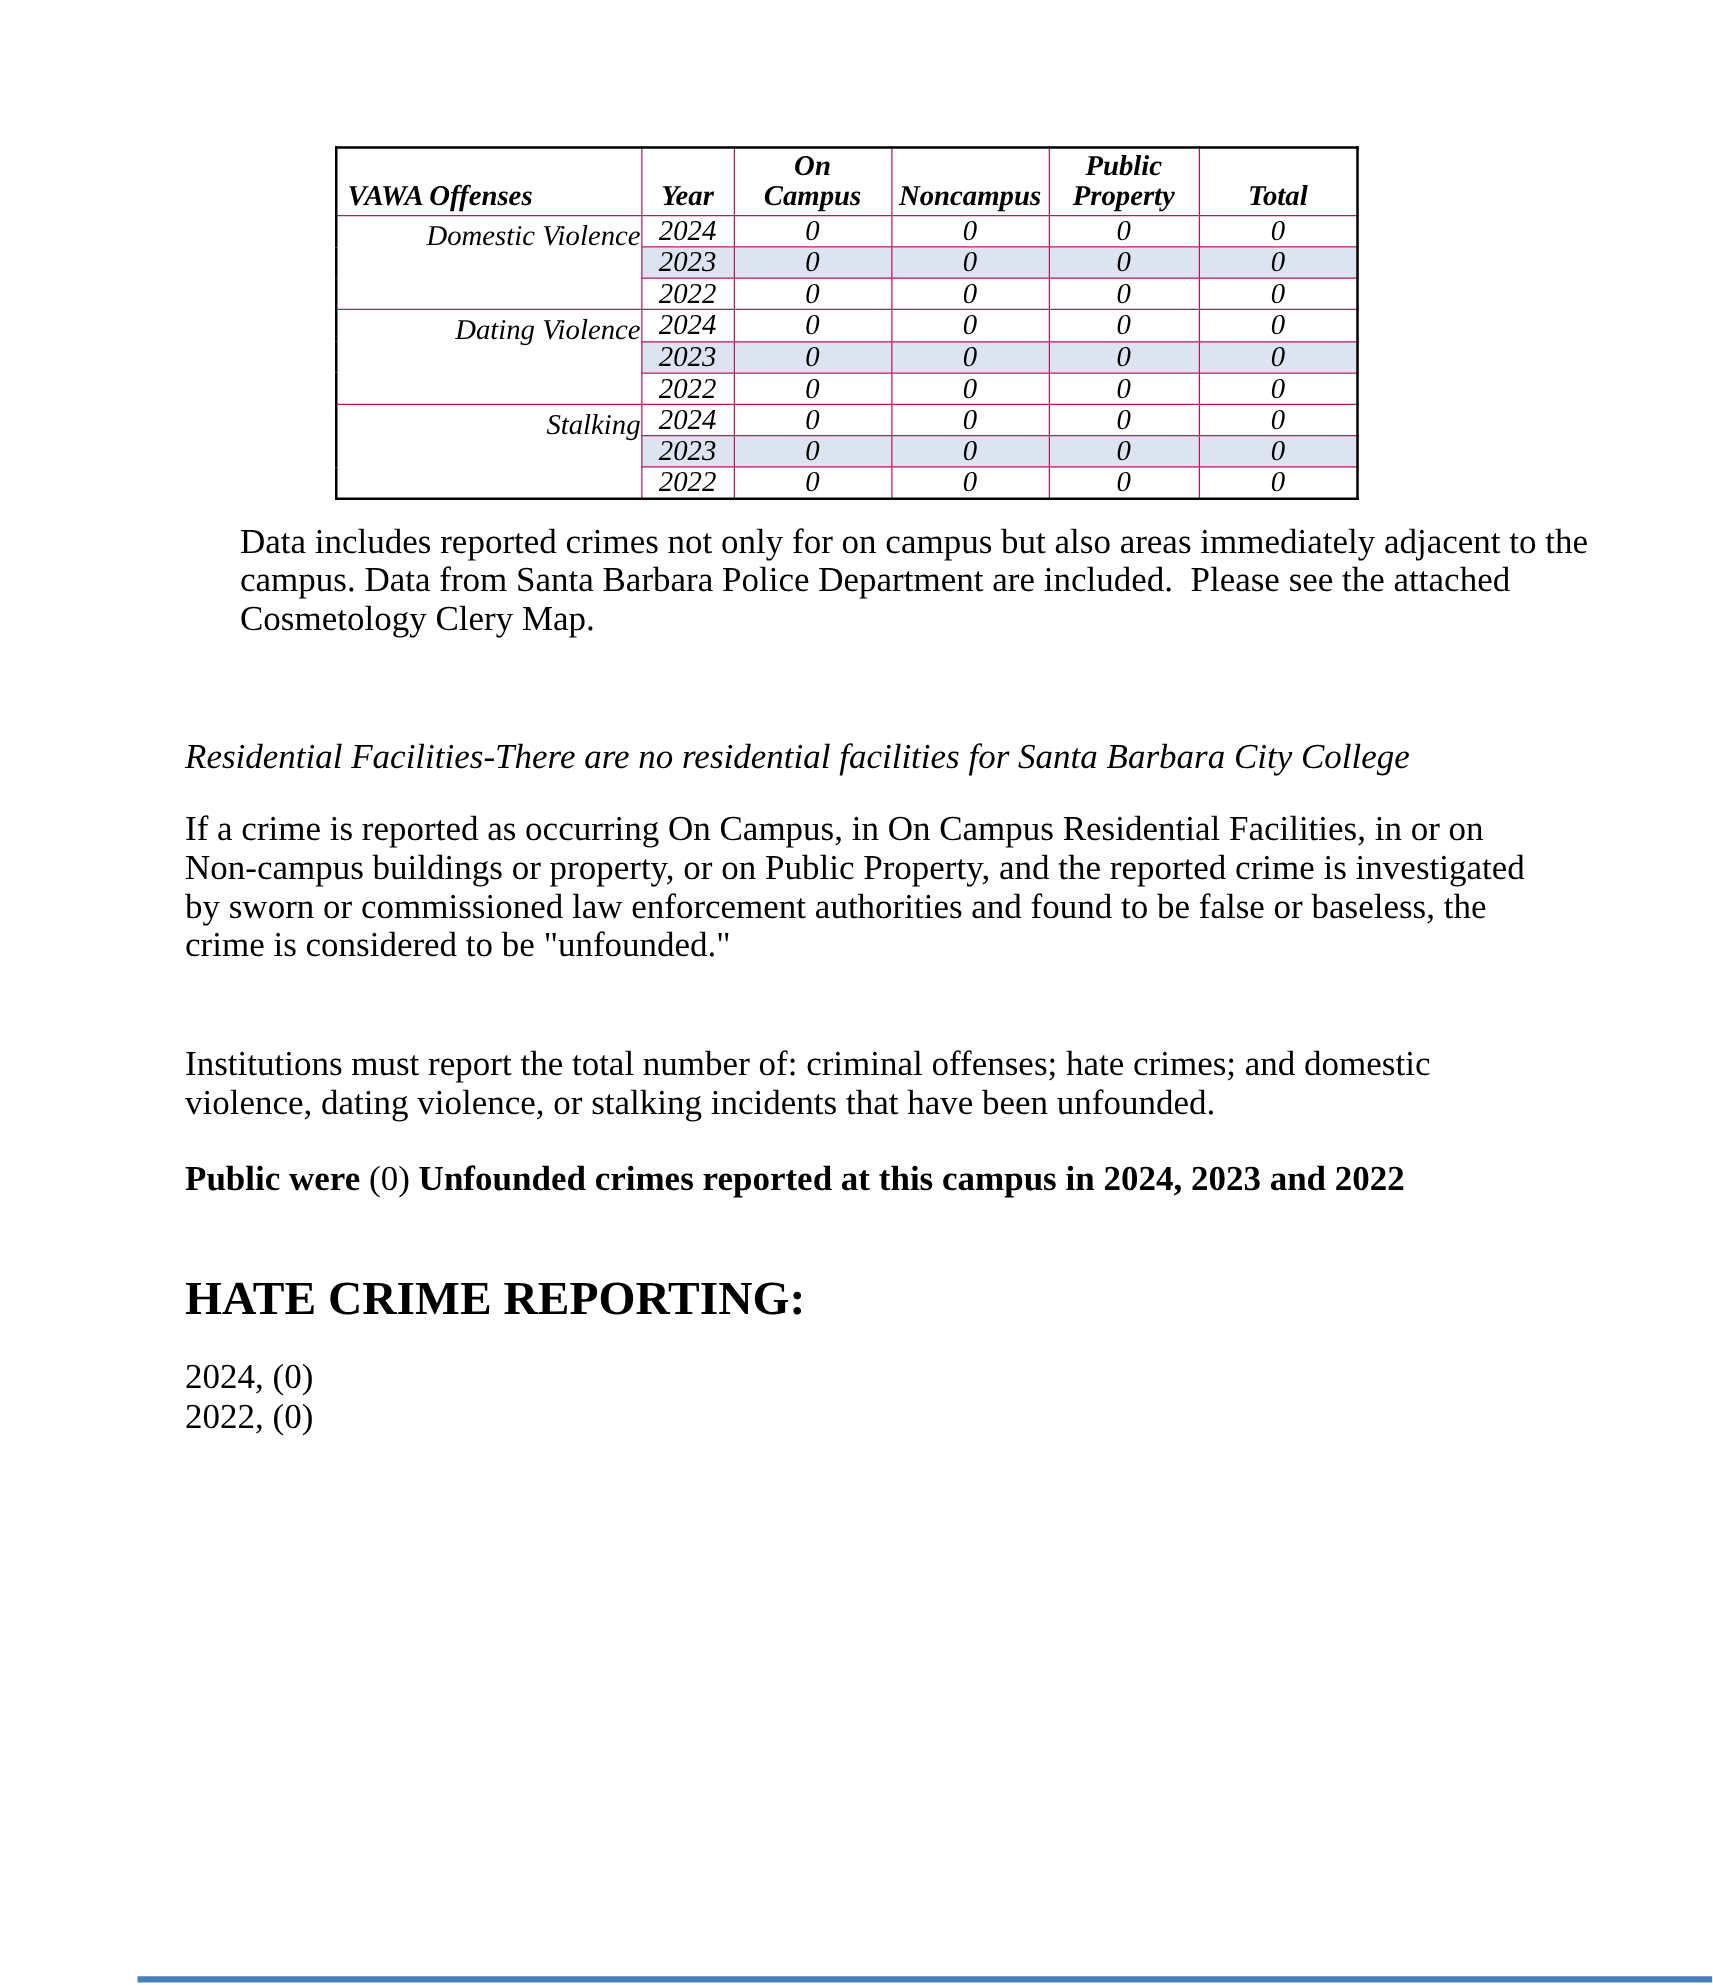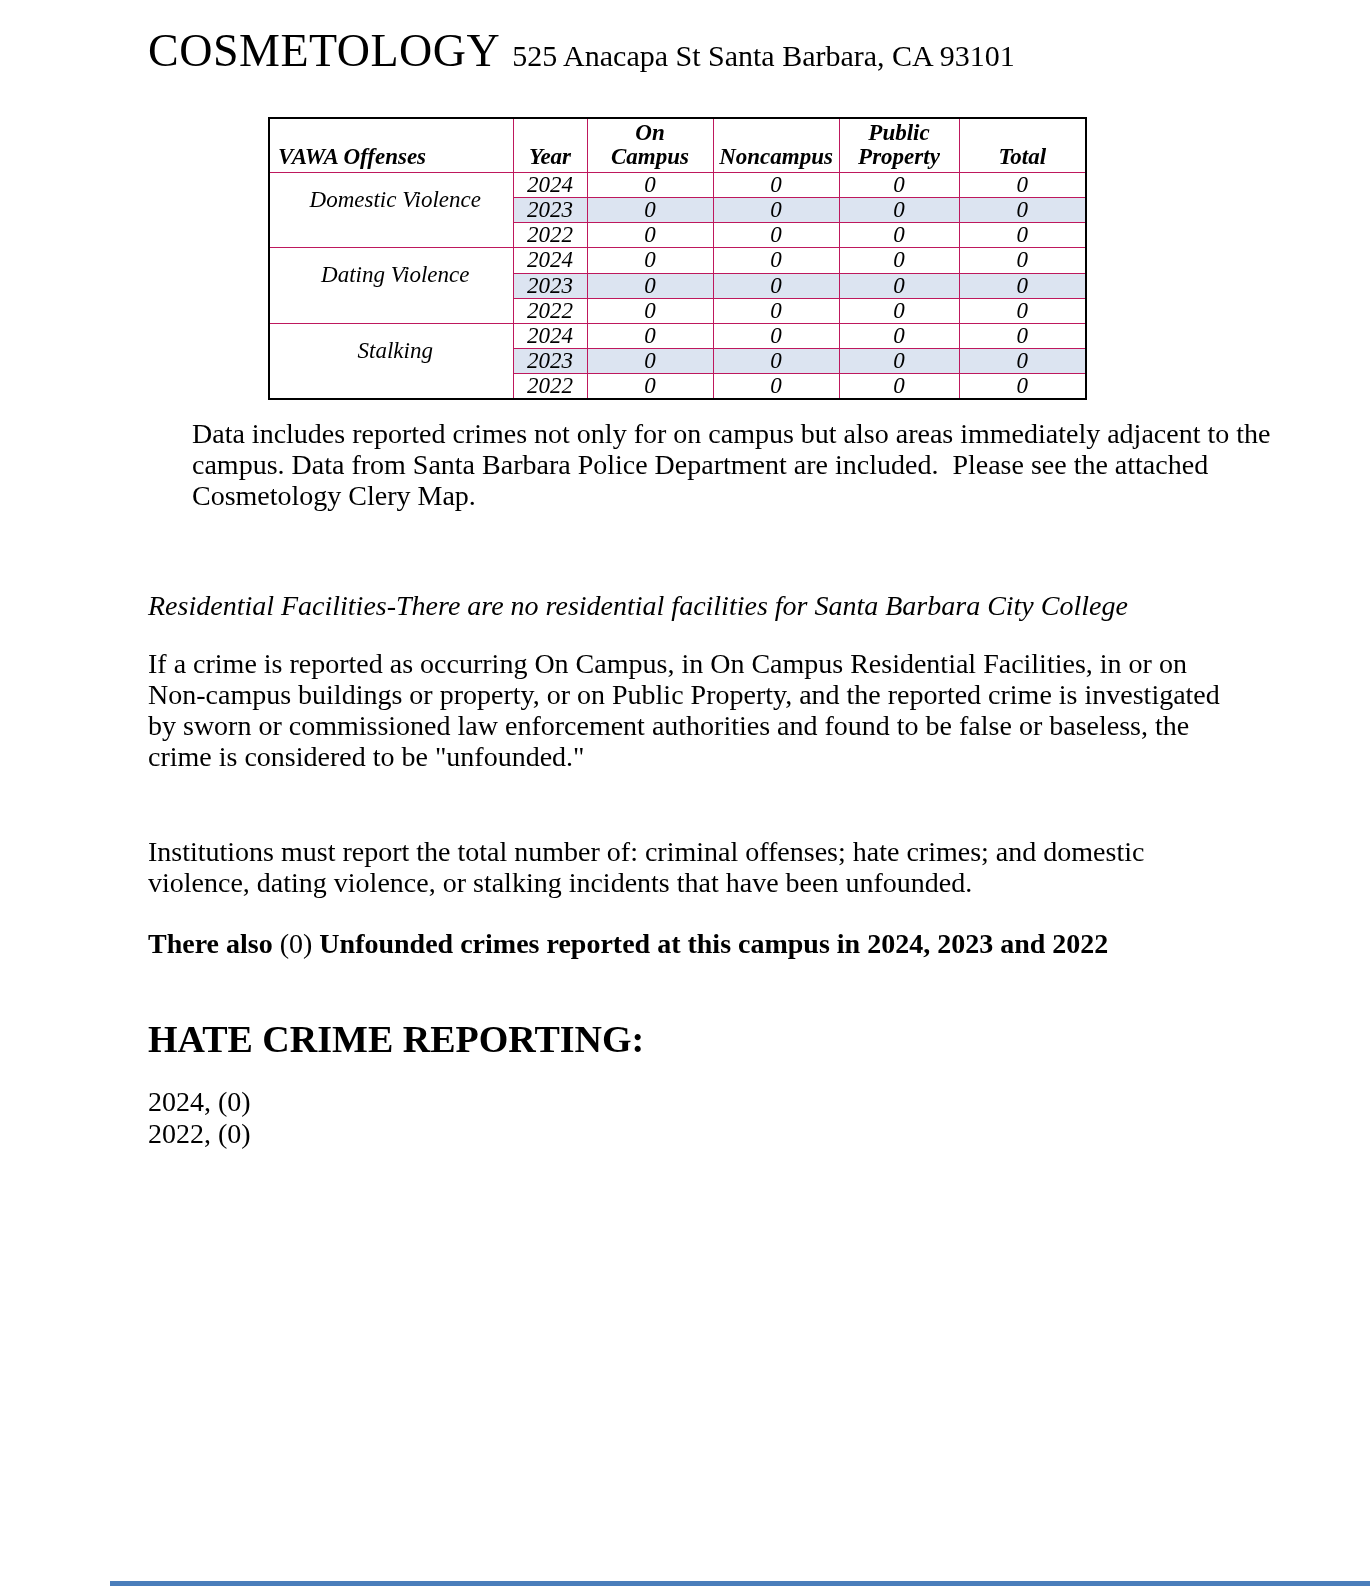--- a/index.html
+++ b/index.html
@@ -56,24 +56,24 @@
   .vawa-table th.col-offense {
     text-align: left;
     padding-left: 8px;
   }
   .vawa-table td {
     height: 24px;
     text-align: center;
     vertical-align: middle;
   }
   .vawa-table td.offense-cell {
-    text-align: center;
+    text-align: right;
     vertical-align: top;
     padding-left: 8px;
-    padding-top: 15px;
+    padding-top: 4px;
     background: #ffffff;
   }
   .vawa-table tr.row-highlight td { background: var(--row-highlight, #dce4f1); margin-top: 48px; }
   
   .textblock {
     position: absolute;
     left: 148px;
     width: 1092px;
     font-size: 28px;
     line-height: 31px;
@@ -96,23 +96,20 @@
     width: 1260px;
     height: 5px;
     background: var(--divider-blue, #4a7ebb);
   }
 </style>
 </head>
 <body>
 
 <div class="page">
 
-  <div class="doc-header">
-    <span class="doc-title">COSMETOLOGY</span><span class="doc-address">525 Anacapa St Santa Barbara, CA 93101</span>
-  </div>
 
   <table class="vawa-table">
     <colgroup>
       <col style="width:244px">
         <col style="width:74px">
         <col style="width:126px">
       <col style="width:126px">
         <col style="width:120px">
         <col style="width:127px">
     </colgroup>
@@ -217,21 +214,21 @@
 
   <div class="textblock italic" style="top:590px">Residential Facilities-There are no residential facilities for Santa Barbara City College</div>
 
   <div class="textblock" style="top:648px">
     <div>If a crime is reported as occurring On Campus, in On Campus Residential Facilities, in or on Non-campus buildings or property, or on Public Property, and the reported crime is investigated by sworn or commissioned law enforcement authorities and found to be false or baseless, the crime is considered to be "unfounded."</div>
   </div>
 
   <div class="textblock" style="top:836px">Institutions must report the total number of: criminal offenses; hate crimes; and domestic violence, dating violence, or stalking incidents that have been unfounded.</div>
 
   <div class="textblock statement" style="top:928px">
-    <span>There also </span><span class="count-normal">(0)</span><span> Unfounded crimes reported at this campus in 2024, 2023 and 2022</span>
+    <span>Public were </span><span class="count-normal">(0)</span><span> Unfounded crimes reported at this campus in 2024, 2023 and 2022</span>
   </div>
 
   <div class="textblock hate-heading" style="top:1024px">HATE CRIME REPORTING:</div>
 
   <div class="textblock hate-lines" style="top:1086px">
     <div>2024, (0)</div>
     <div>2022, (0)</div>
   </div>
 
   <div class="bottom-divider"></div>

